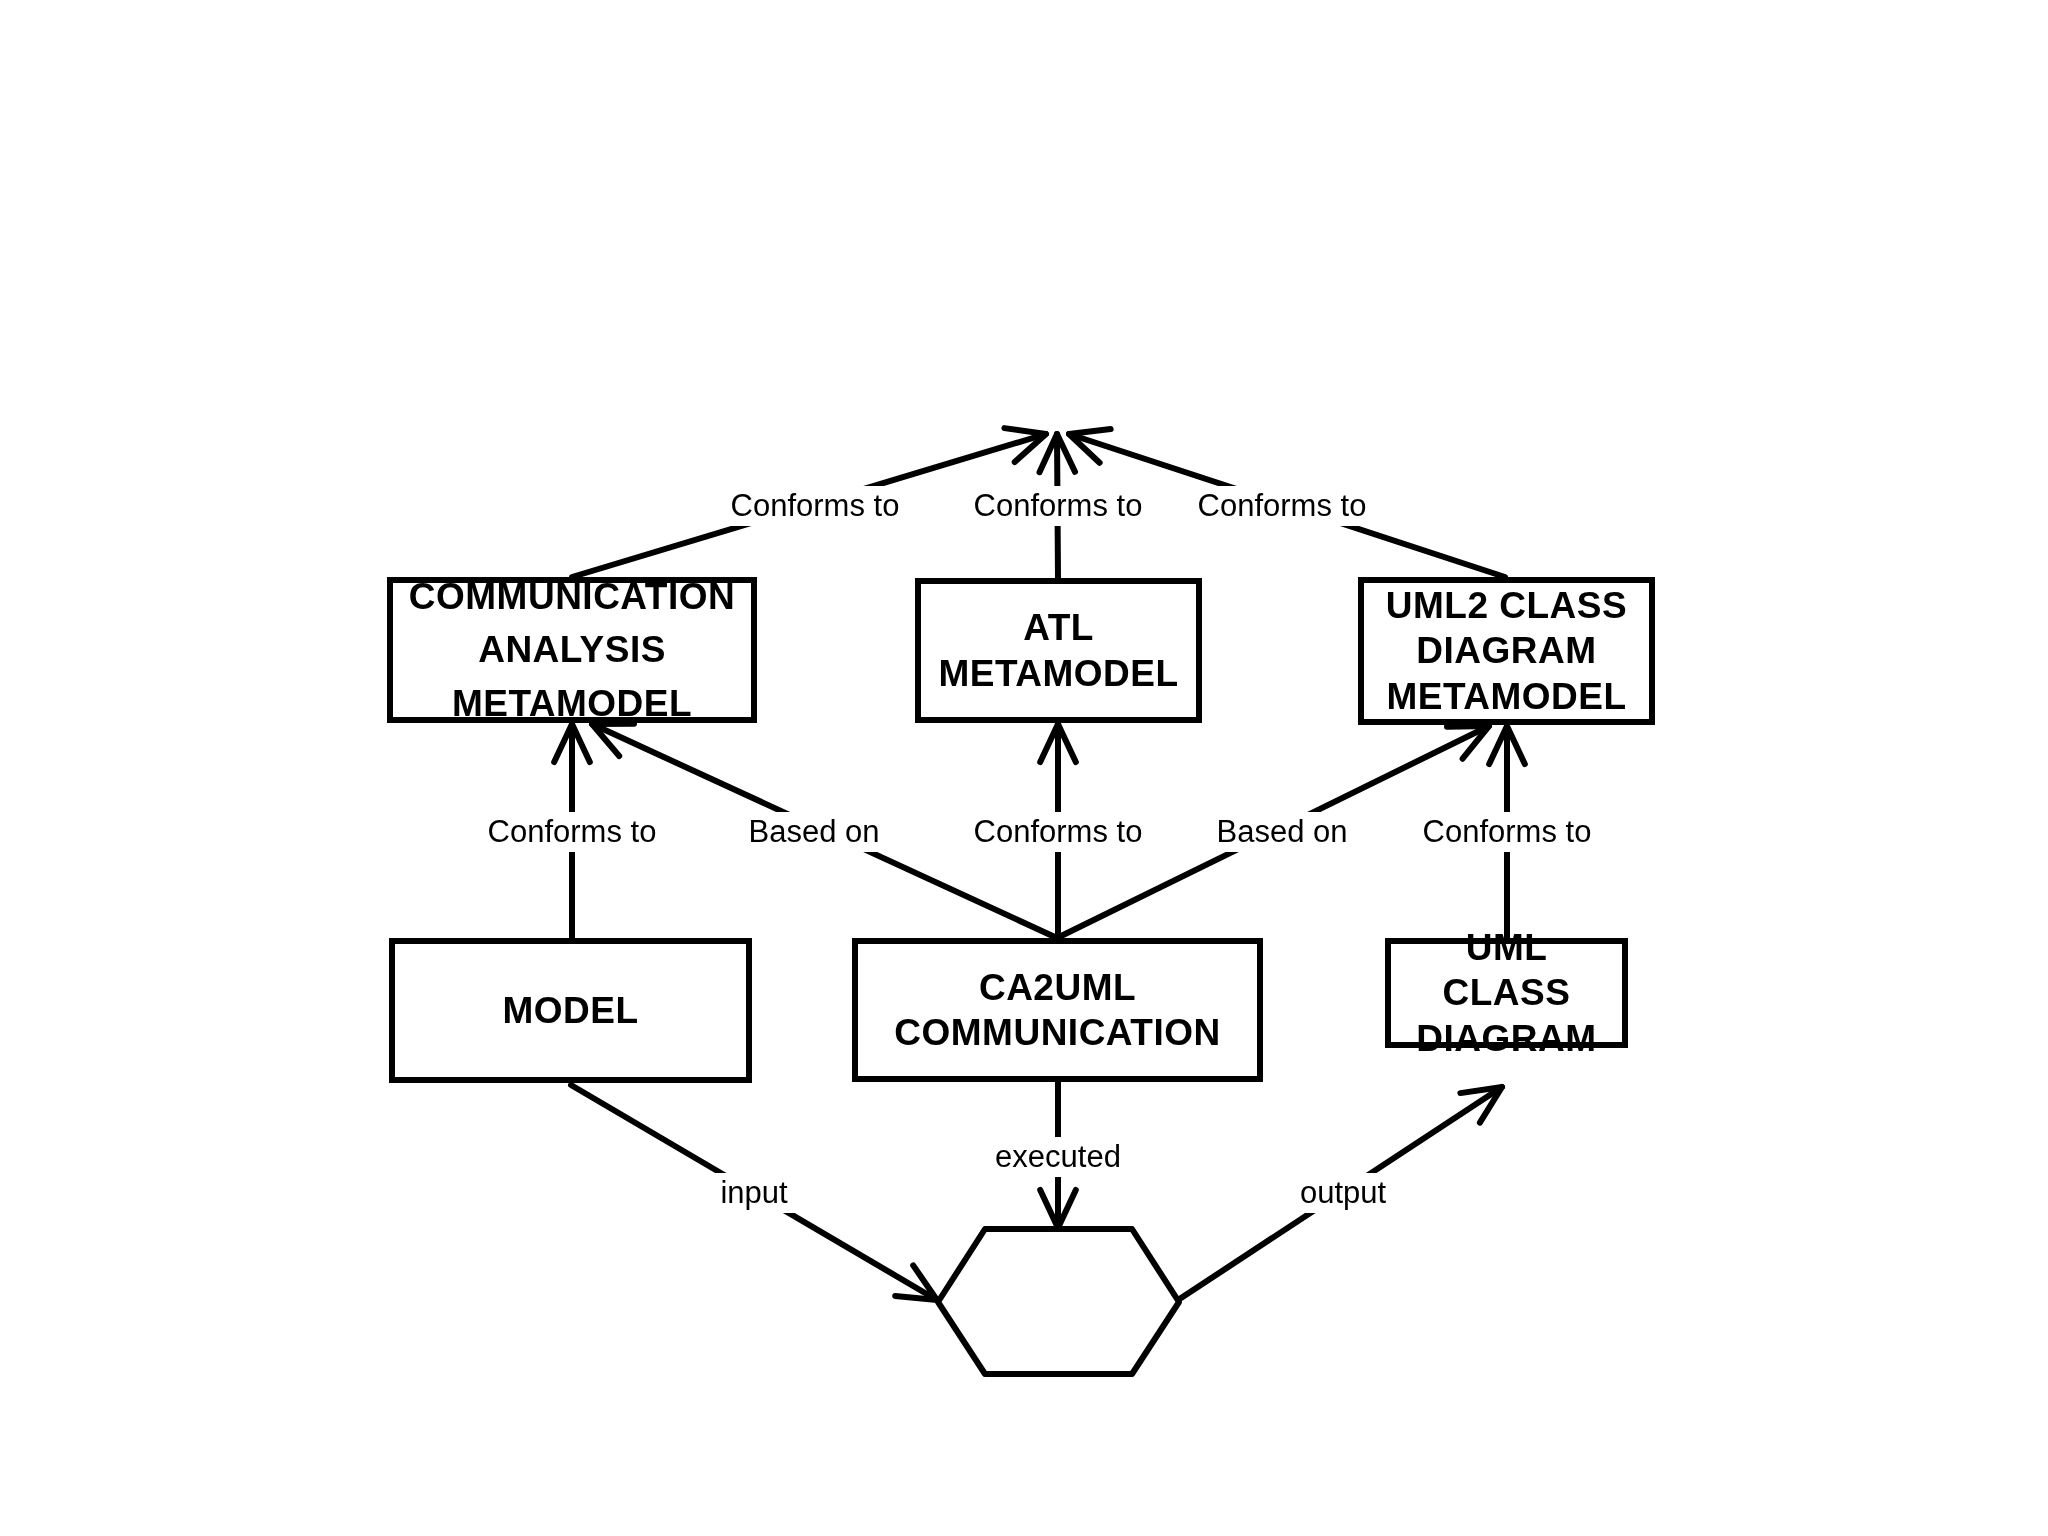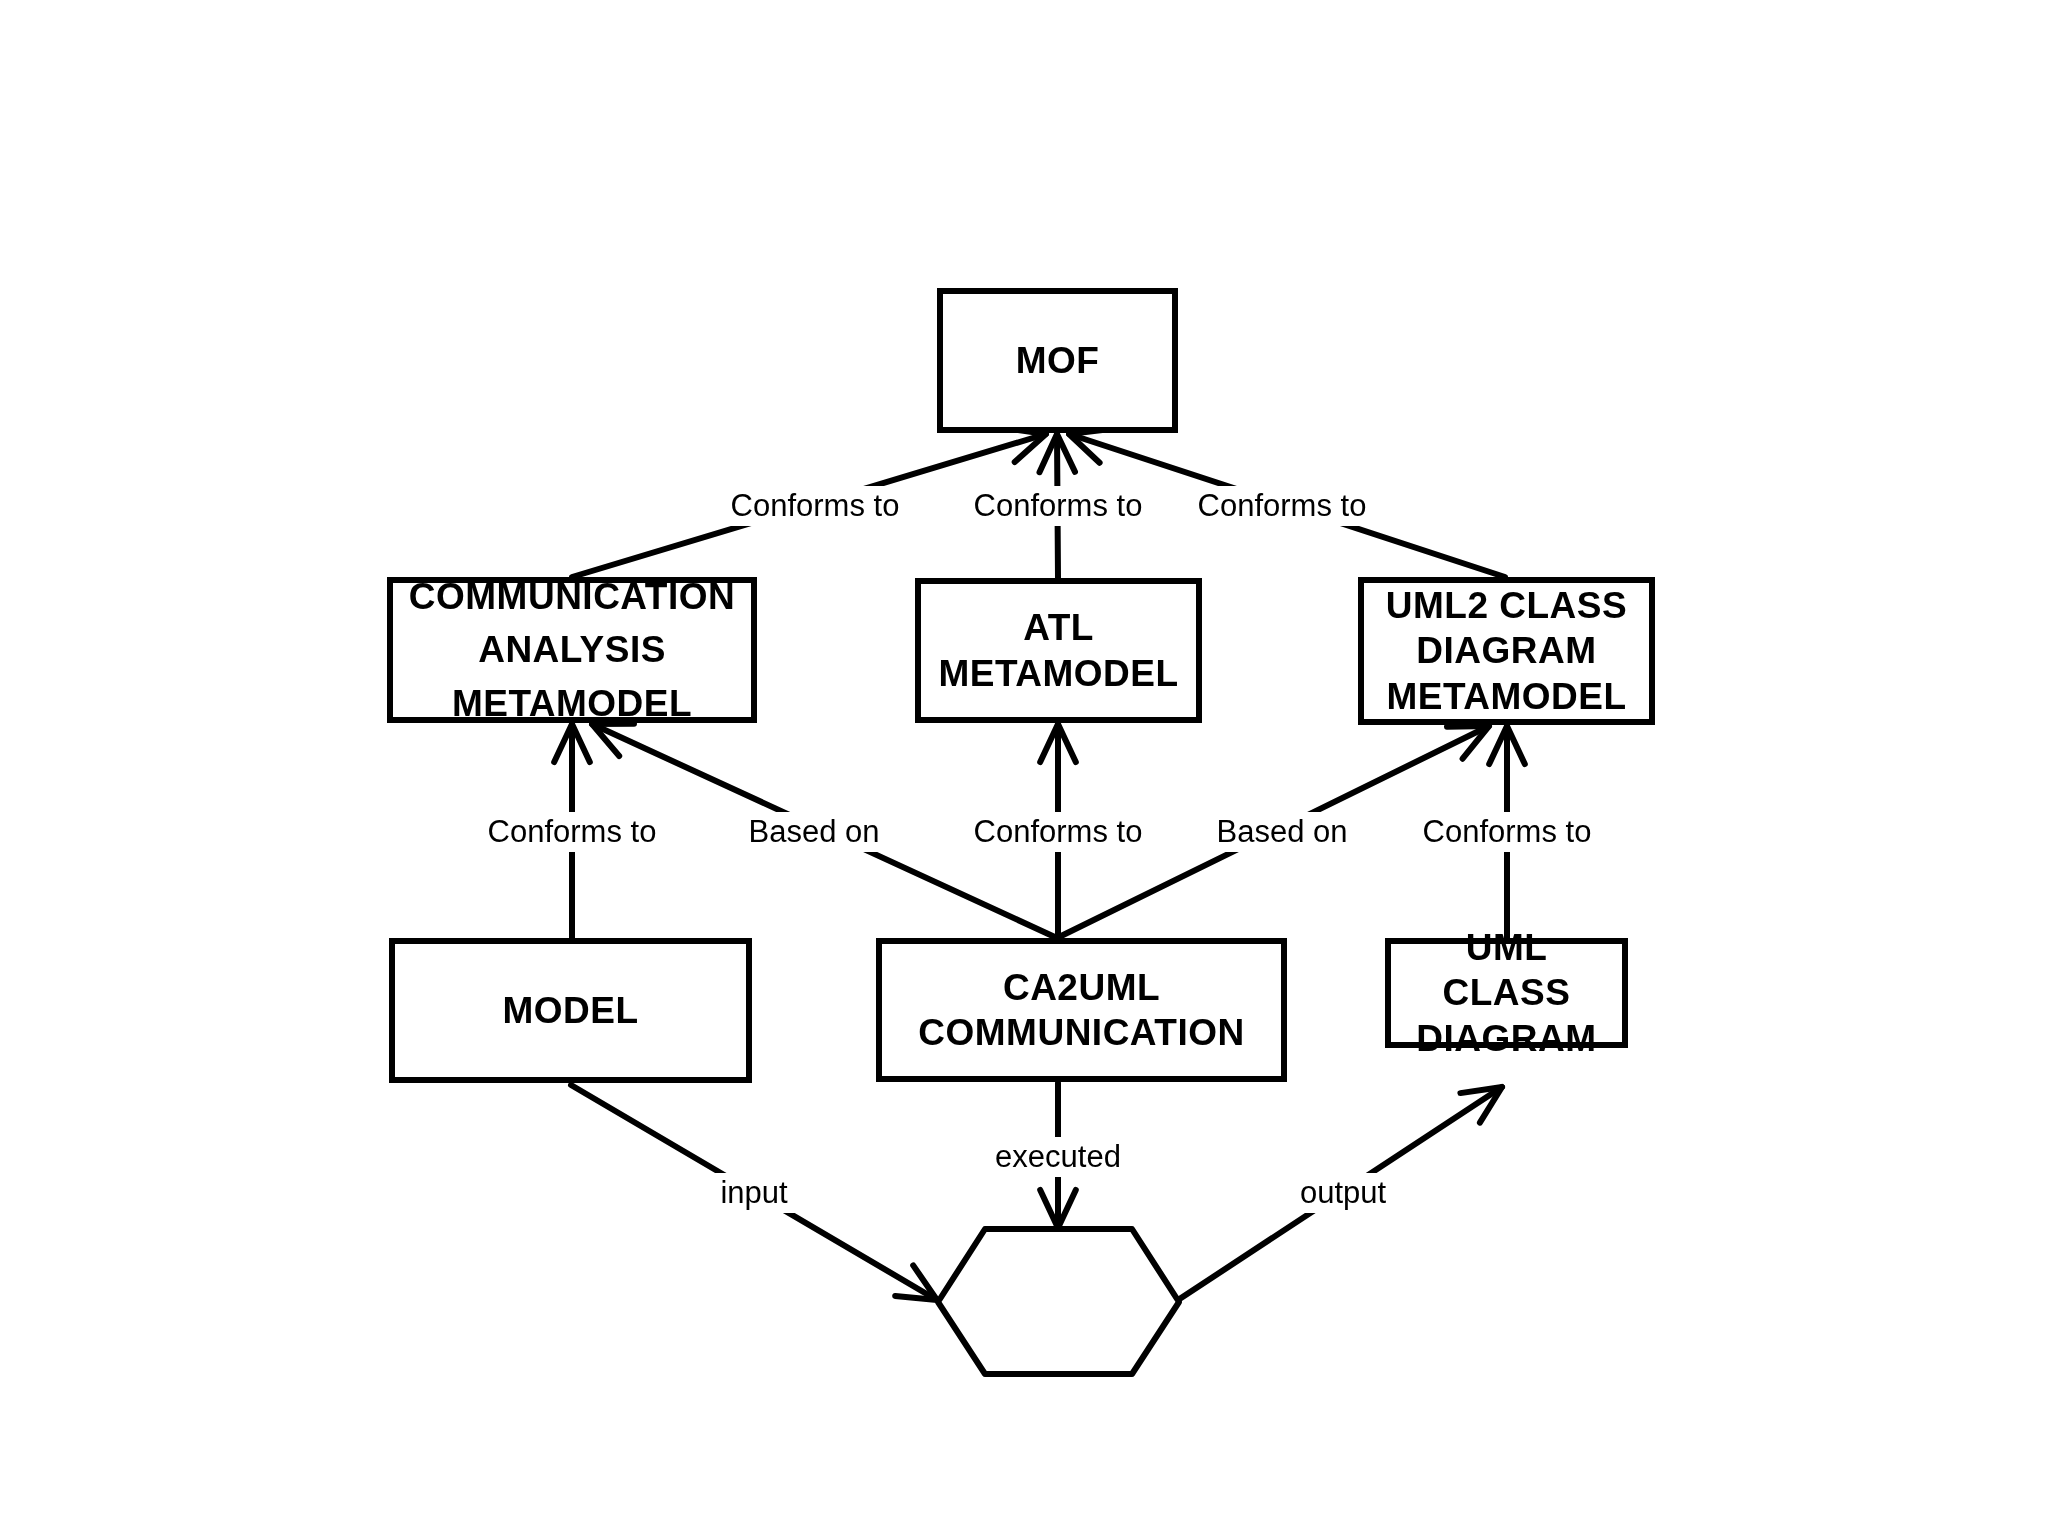--- a/index.html
+++ b/index.html
@@ -38,21 +38,21 @@
     line-height: 1.22;
     letter-spacing: 0.5px;
   }
   .node span { display: block; white-space: nowrap; }
 
   #node-mof                 { left: 937px;  top: 288px;  width: 241px; height: 145px; }
   #node-comm-metamodel      { left: 387px;  top: 577px;  width: 370px; height: 146px; gap: 8px; }
   #node-atl-metamodel       { left: 915px;  top: 578px;  width: 287px; height: 145px; }
   #node-uml2-metamodel      { left: 1358px; top: 577px;  width: 297px; height: 148px; }
   #node-requirements-model  { left: 389px;  top: 938px;  width: 363px; height: 145px; }
-  #node-ca2uml              { left: 876px;  top: 938px;  width: 411px; height: 144px; }
+  #node-ca2uml              { left: 852px;  top: 938px;  width: 411px; height: 144px; }
   #node-uml-class-diagram   { left: 1385px; top: 938px;  width: 243px; height: 110px; }
 
   .edge-label {
     position: absolute;
     transform: translate(-50%, -50%);
     background: #ffffff;
     padding: 2px 8px;
     font-size: 31px;
     font-weight: normal;
     white-space: nowrap;
@@ -105,23 +105,20 @@
     <path class="stroke" d="M1075.8 762.1 L1058 724 L1040.2 762.1"></path>
     <path class="stroke" d="M1462.6 758.7 L1489 726 L1447.0 726.8"></path>
     <path class="stroke" d="M1524.8 764.1 L1507 726 L1489.2 764.1"></path>
     <path class="stroke" d="M895.2 1295.9 L937 1300 L913.2 1265.4"></path>
     <path class="stroke" d="M1075.8 1189.9 L1058 1228 L1040.2 1189.9"></path>
     <path class="stroke" d="M1479.9 1122.7 L1502 1087 L1460.4 1093.1"></path>
 
     <polygon class="stroke hex" points="938,1302 985,1229 1132,1229 1179,1302 1132,1374 985,1374"></polygon>
   </svg>
 
-  <div class="node" id="node-mof">
-    <span>MOF</span>
-  </div>
 
   <div class="node" id="node-comm-metamodel">
     <span>COMMUNICATION</span>
     <span>ANALYSIS</span>
     <span>METAMODEL</span>
   </div>
 
   <div class="node" id="node-atl-metamodel">
     <span>ATL</span>
     <span>METAMODEL</span>

